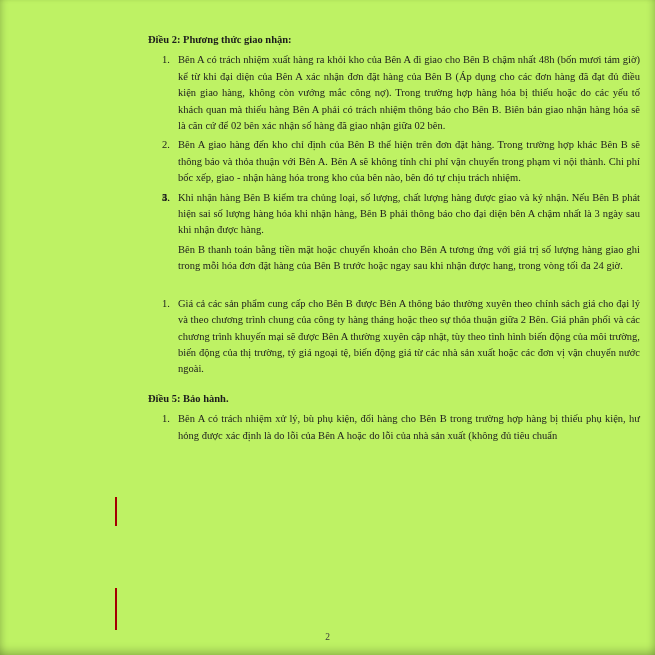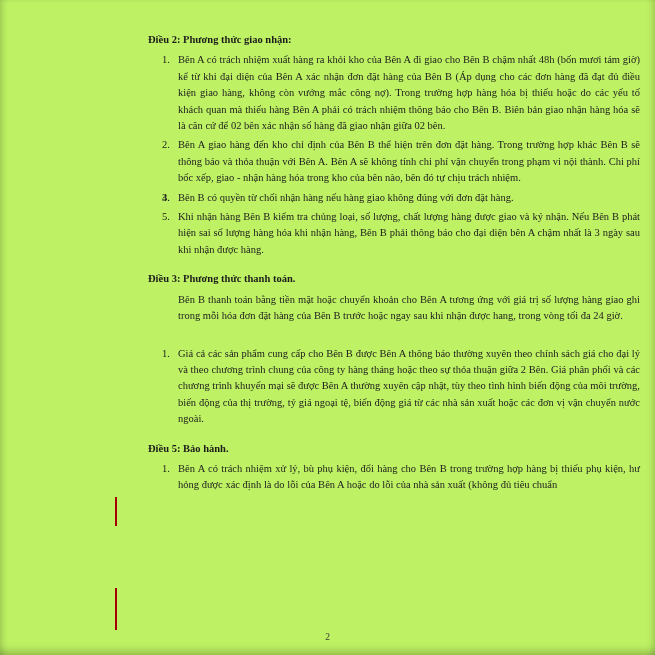--- a/index.html
+++ b/index.html
@@ -88,30 +88,28 @@
       </div>
       <div class="item">
         <span class="num">2.</span>
         <span class="txt">Bên A giao hàng đến kho chỉ định của Bên B thể hiện trên đơn đặt hàng. Trong trường hợp khác Bên B sẽ thông báo và thỏa thuận với Bên A. Bên A sẽ không tính chi phí vận chuyển trong phạm vi nội thành. Chi phí bốc xếp, giao - nhận hàng hóa trong kho của bên nào, bên đó tự chịu trách nhiệm.</span>
       </div>
       <div class="item">
         <span class="num">3.</span>
       </div>
       <div class="item">
         <span class="num">4.</span>
-        <span class="txt">Bên B có quyền từ chối nhận hàng nếu hàng giao không đúng với đơn đặt hàng.</span>
       </div>
       <div class="item">
         <span class="num">5.</span>
         <span class="txt">Khi nhận hàng Bên B kiểm tra chủng loại, số lượng, chất lượng hàng được giao và ký nhận. Nếu Bên B phát hiện sai số lượng hàng hóa khi nhận hàng, Bên B phải thông báo cho đại diện bên A chậm nhất là 3 ngày sau khi nhận được hàng.</span>
       </div>
     </div>
 
     <div class="section">
-      <div class="heading">Điều 3: Phương thức thanh toán.</div>
       <div class="para-indent">Bên B thanh toán bằng tiền mặt hoặc chuyển khoản cho Bên A tương ứng với giá trị số lượng hàng giao ghi trong mỗi hóa đơn đặt hàng của Bên B trước hoặc ngay sau khi nhận được hang, trong vòng tối đa 24 giờ.</div>
     </div>
 
     <div class="section">
       <div class="item">
         <span class="num">1.</span>
         <span class="txt">Giá cả các sản phẩm cung cấp cho Bên B được Bên A thông báo thường xuyên theo chính sách giá cho đại lý và theo chương trình chung của công ty hàng tháng hoặc theo sự thỏa thuận giữa 2 Bên. Giá phân phối và các chương trình khuyến mại sẽ được Bên A thường xuyên cập nhật, tùy theo tình hình biến động của môi trường, biến động của thị trường, tỷ giá ngoại tệ, biến động giá từ các nhà sản xuất hoặc các đơn vị vận chuyển nước ngoài.</span>
       </div>
     </div>
 

